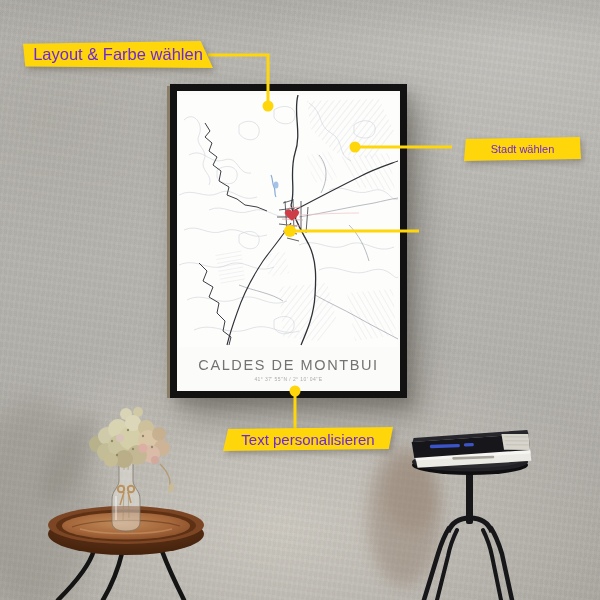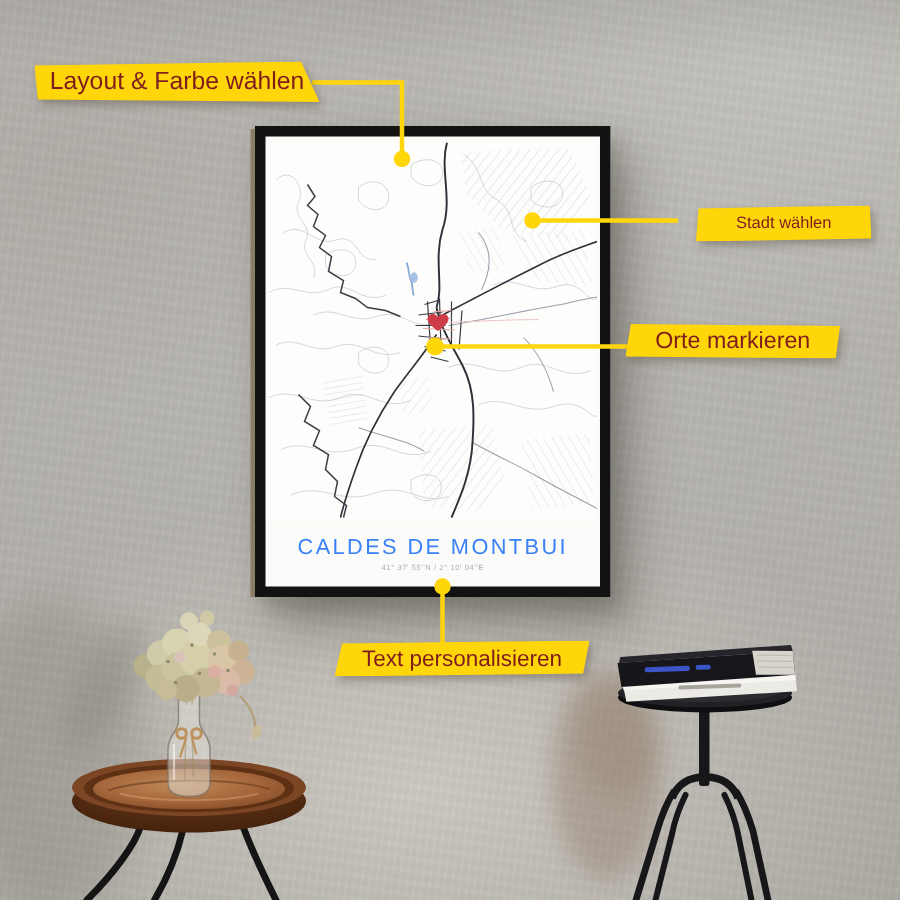--- a/index.html
+++ b/index.html
@@ -19,26 +19,26 @@
       repeating-linear-gradient(97deg, rgba(255,255,255,.02) 0 2px, rgba(40,38,34,.02) 2px 5px),
       repeating-linear-gradient(8deg, rgba(255,255,255,.016) 0 3px, rgba(40,38,34,.018) 3px 8px);}
   .decor{position:absolute;inset:0;z-index:2;}
   .poster{
     position:absolute;left:170px;top:84px;width:237px;height:314px;box-sizing:border-box;
     background:#fbfbf9;border:7px solid #121212;z-index:3;
     box-shadow:-4px 1px 0 -1px #8a7f66, 14px 20px 30px rgba(66,62,55,.38), 5px 8px 12px rgba(66,62,55,.25);
   }
   .map-svg{position:absolute;left:2px;top:4px;width:219px;height:252px;}
   .poster-title{position:absolute;left:0;right:0;top:266px;text-align:center;
-    font-size:14.5px;letter-spacing:1.6px;color:#3b82f6;white-space:nowrap;}
+    font-size:14.5px;letter-spacing:1.6px;color:#737373;white-space:nowrap;}
   .poster-coords{position:absolute;left:0;right:0;top:285px;text-align:center;
     font-size:5px;letter-spacing:.4px;color:#ababab;white-space:nowrap;}
   .overlay{position:absolute;inset:0;z-index:4;pointer-events:none;}
   .callout{position:absolute;z-index:5;filter:drop-shadow(2px 3px 3px rgba(70,64,50,.38));}
-  .callout-skin{width:100%;height:100%;background:#FFD60A;color:#7f1d1d;
+  .callout-skin{width:100%;height:100%;background:#FFD60A;color:#6d28d9;
     display:flex;align-items:center;justify-content:center;white-space:nowrap;}
   .c-layout{left:23px;top:41px;width:190px;height:27px;font-size:16.5px;}
   .c-layout .callout-skin{clip-path:polygon(0% 10%,93.5% 0%,100% 100%,1.2% 94%);}
   .c-city{left:464px;top:137px;width:117px;height:24px;font-size:11px;}
   .c-city .callout-skin{clip-path:polygon(1.5% 8%,99% 0%,100% 92%,0% 100%);}
   .c-places{left:417px;top:216px;width:143px;height:23px;font-size:15.5px;}
   .c-places .callout-skin{clip-path:polygon(2.5% 0%,100% 6%,98% 100%,0% 94%);}
   .c-text{left:223px;top:427px;width:170px;height:24px;font-size:15px;}
   .c-text .callout-skin{clip-path:polygon(3% 8%,100% 0%,97.5% 92%,0% 100%);}
 </style>
@@ -257,19 +257,16 @@
       <circle cx="295" cy="391" r="5.5"></circle>
     </g>
   </svg>
 
   <div class="callout c-layout">
     <div class="callout-skin">Layout &amp; Farbe wählen</div>
   </div>
   <div class="callout c-city">
     <div class="callout-skin">Stadt wählen</div>
   </div>
-  <div class="callout c-places">
-    <div class="callout-skin">Orte markieren</div>
-  </div>
   <div class="callout c-text">
     <div class="callout-skin">Text personalisieren</div>
   </div>
 </div>
 
 </body></html>

